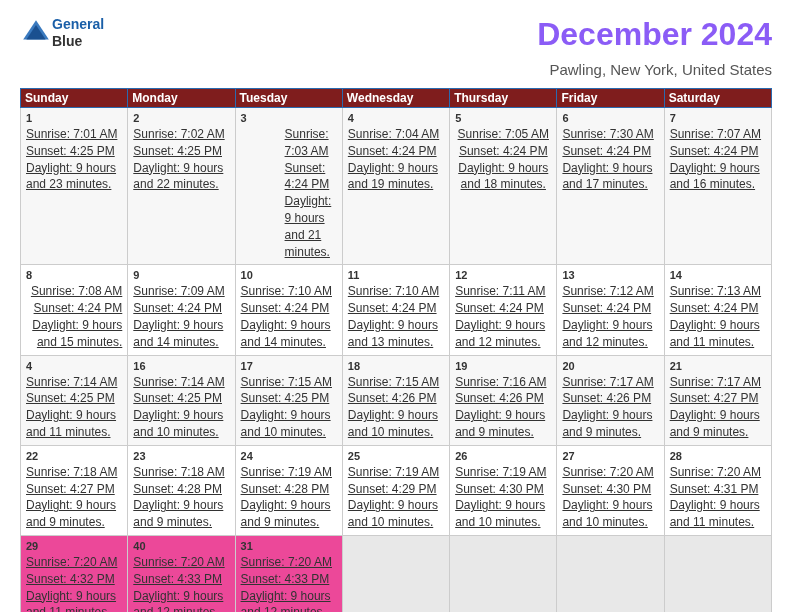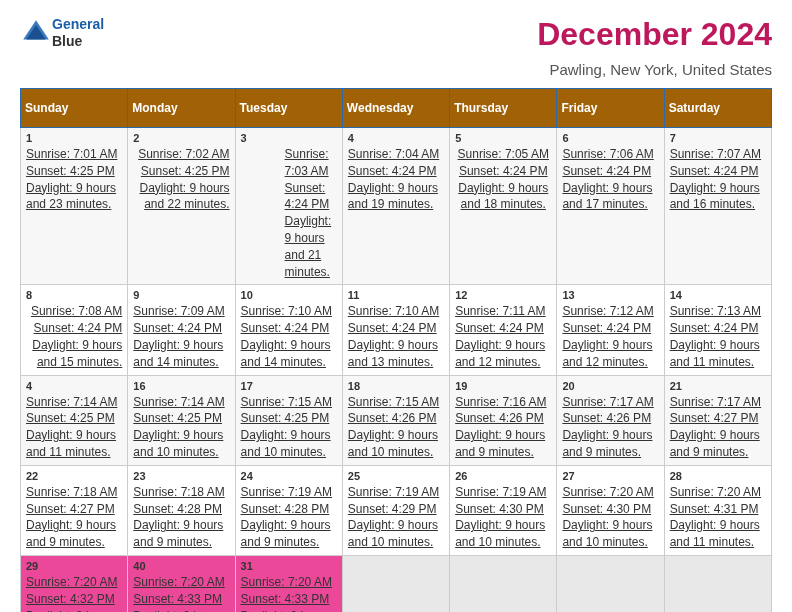--- a/index.html
+++ b/index.html
@@ -37,38 +37,38 @@
     .logo-icon {
       width: 32px;
       height: 32px;
     }
     .title-block {
       text-align: right;
     }
     .main-title {
       font-size: 32px;
       font-weight: bold;
-      color: #be185d;
+      color: #8b5cf6;
     }
     .subtitle {
       font-size: 15px;
       color: #555;
       margin-top: 8px;
     }
     table {
       width: 100%;
       border-collapse: collapse;
       table-layout: fixed;
     }
     thead th {
-      background: #a16207;
+      background: #7f1d1d;
       color: #fff;
       font-size: 12px;
       font-weight: bold;
-      padding: 12px 4px;
+      padding: 2px 4px;
       text-align: left;
       border: 1px solid #2a6aaf;
     }
     tbody td {
       vertical-align: top;
       border: 1px solid #ccc;
       padding: 4px 5px;
       font-size: 9.5px;
       color: #333;
       height: 88px;
@@ -132,21 +132,21 @@
     <tbody id="calendar-body">
     <tr>
           <td>
             <span class="day-num">1</span>
             <div class="cell-content" style="white-space: pre-line;">Sunrise: 7:01 AM
 Sunset: 4:25 PM
 Daylight: 9 hours and 23 minutes.</div>
           </td>
           <td>
             <span class="day-num">2</span>
-            <div class="cell-content" style="white-space: pre-line; text-align: right;">Sunrise: 7:02 AM
+            <div class="cell-content" style="white-space: pre-line;">Sunrise: 7:02 AM
 Sunset: 4:25 PM
 Daylight: 9 hours and 22 minutes.</div>
           </td>
           <td>
             <span class="day-num">3</span>
             <div class="cell-content" style="white-space: pre-line; margin-left: 44px;">Sunrise: 7:03 AM
 Sunset: 4:24 PM
 Daylight: 9 hours and 21 minutes.</div>
           </td>
           <td>
@@ -156,21 +156,21 @@
 Daylight: 9 hours and 19 minutes.</div>
           </td>
           <td>
             <span class="day-num">5</span>
             <div class="cell-content" style="white-space: pre-line; text-align: center;">Sunrise: 7:05 AM
 Sunset: 4:24 PM
 Daylight: 9 hours and 18 minutes.</div>
           </td>
           <td>
             <span class="day-num">6</span>
-            <div class="cell-content" style="white-space: pre-line;">Sunrise: 7:06 AM
+            <div class="cell-content" style="white-space: pre-line;">Sunrise: 7:30 AM
 Sunset: 4:24 PM
 Daylight: 9 hours and 17 minutes.</div>
           </td>
           <td>
             <span class="day-num">7</span>
             <div class="cell-content" style="white-space: pre-line;">Sunrise: 7:07 AM
 Sunset: 4:24 PM
 Daylight: 9 hours and 16 minutes.</div>
           </td>
         </tr>

